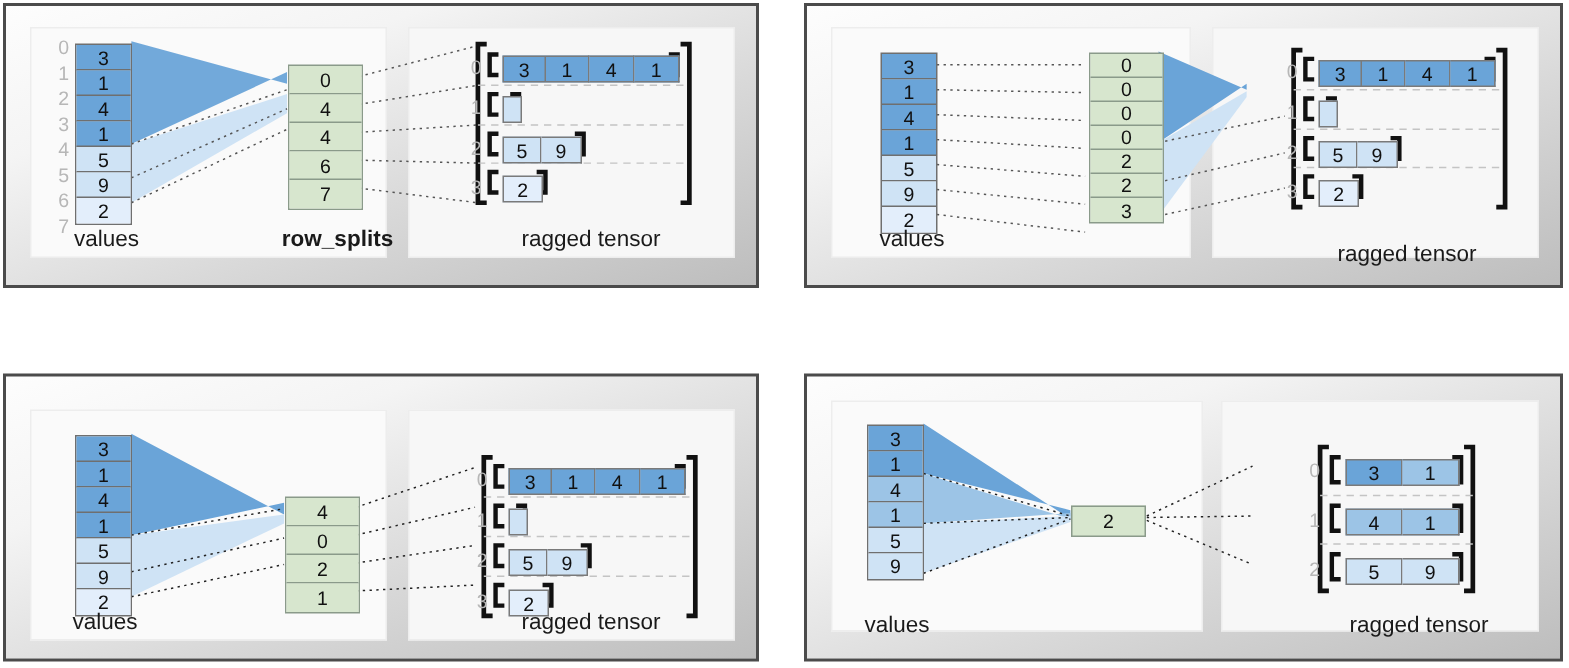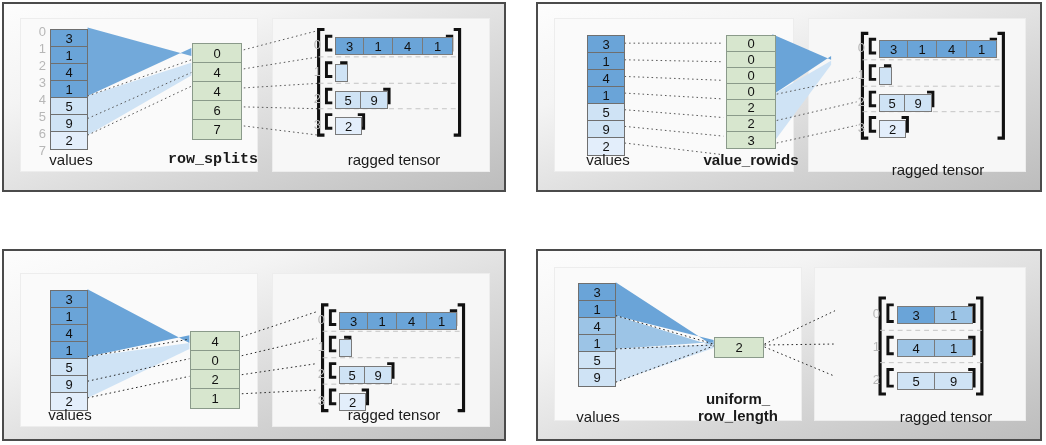--- a/index.html
+++ b/index.html
@@ -152,21 +152,21 @@
     <div class="rrow" style="left:331px;top:87px;">
       <div class="rcell" style="width:26px;background:#cfe3f5">5</div>
       <div class="rcell" style="width:27px;background:#cfe3f5">9</div>
     </div>
     <div class="ridx" style="left:305px;top:113px;">3</div>
     <div class="rrow" style="left:331px;top:113px;">
       <div class="rcell" style="width:27px;background:#e3eefb">2</div>
     </div>
 
     <div class="cap" style="left:22px;top:148px;width:90px;">values</div>
-    <div class="cap bold" style="left:144px;top:148px;width:130px;font-family:Liberation Mono, monospace;">row_splits</div>
+    <div class="cap bold" style="left:156px;top:148px;width:130px;">row_splits</div>
     <div class="cap" style="left:300px;top:148px;width:180px;">ragged tensor</div>
   </div>
 
   <div class="panel p2">
     <div class="card left"></div>
     <div class="card right"></div>
 
     <svg class="ov" viewBox="0 0 506 190">
 
       <g stroke="#555" stroke-width="1" stroke-dasharray="1.6 3" fill="none">
@@ -243,21 +243,20 @@
     <div class="rrow" style="left:341px;top:90px;">
       <div class="rcell" style="width:26px;background:#cfe3f5">5</div>
       <div class="rcell" style="width:27px;background:#cfe3f5">9</div>
     </div>
     <div class="ridx" style="left:315px;top:116px;">3</div>
     <div class="rrow" style="left:341px;top:116px;">
       <div class="rcell" style="width:27px;background:#e3eefb">2</div>
     </div>
 
     <div class="cap" style="left:22px;top:148px;width:96px;">values</div>
-    <div class="cap bold" style="left:128px;top:148px;width:170px;">value_rowids</div>
     <div class="cap" style="left:310px;top:158px;width:180px;">ragged tensor</div>
   </div>
 
   <div class="panel p3">
     <div class="card left" style="top:22px;"></div>
     <div class="card right" style="top:22px;"></div>
 
     <svg class="ov" viewBox="0 0 504 192">
       <polygon points="82,39 82,108 186,86 186,94" fill="#6aa4d8"></polygon>
       <polygon points="82,108 82,150 186,100 186,94" fill="#cfe3f5"></polygon>
@@ -389,18 +388,16 @@
       <div class="rcell" style="width:38px;background:#9cc4e6">4</div>
       <div class="rcell" style="width:38px;background:#9cc4e6">1</div>
     </div>
     <div class="ridx" style="left:330px;top:121px;">2</div>
     <div class="rrow" style="left:359px;top:121px;">
       <div class="rcell" style="width:38px;background:#cfe3f5">5</div>
       <div class="rcell" style="width:38px;background:#cfe3f5">9</div>
     </div>
 
     <div class="cap" style="left:14px;top:158px;width:92px;">values</div>
-    <div class="cap bold" style="left:130px;top:140px;width:140px;">uniform_
-row_length</div>
     <div class="cap" style="left:318px;top:158px;width:180px;">ragged tensor</div>
   </div>
 
 </div>
 
 </body></html>

